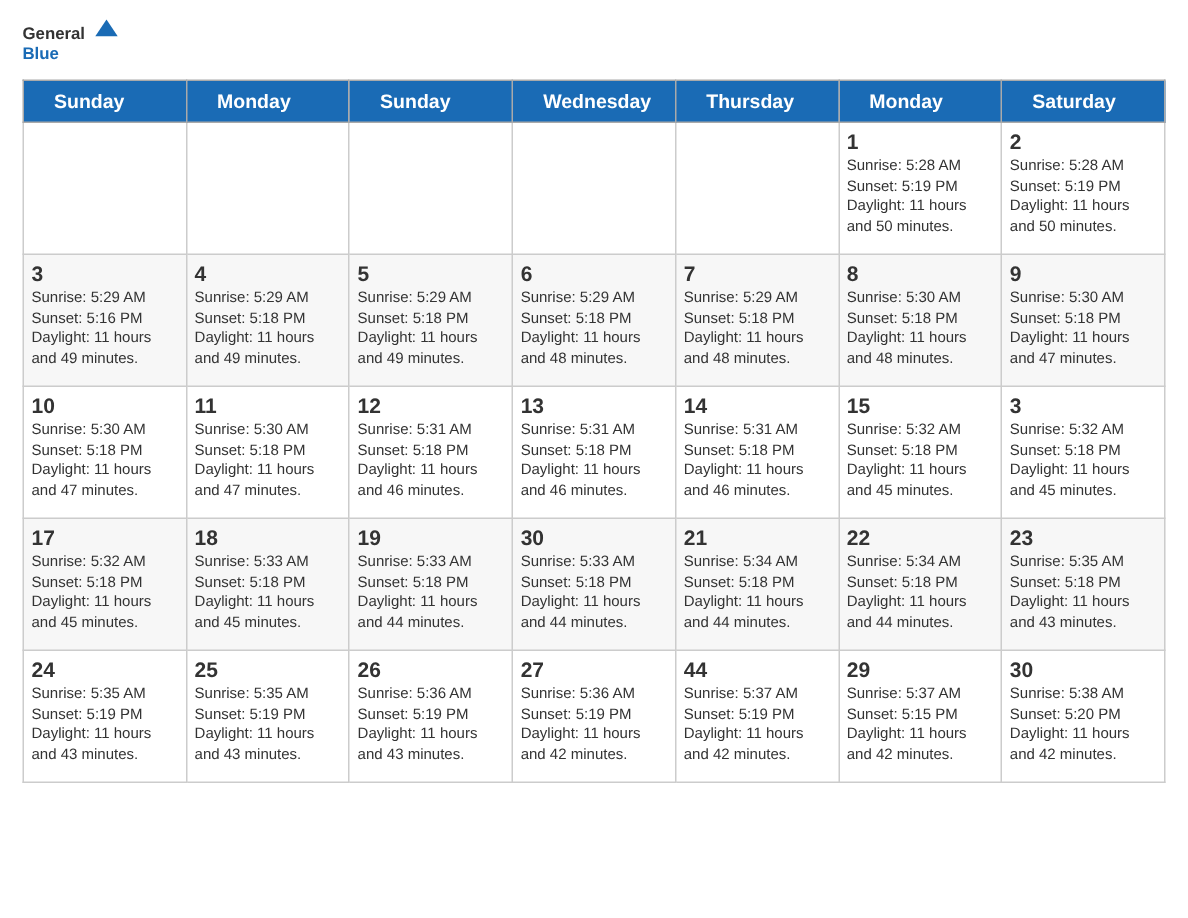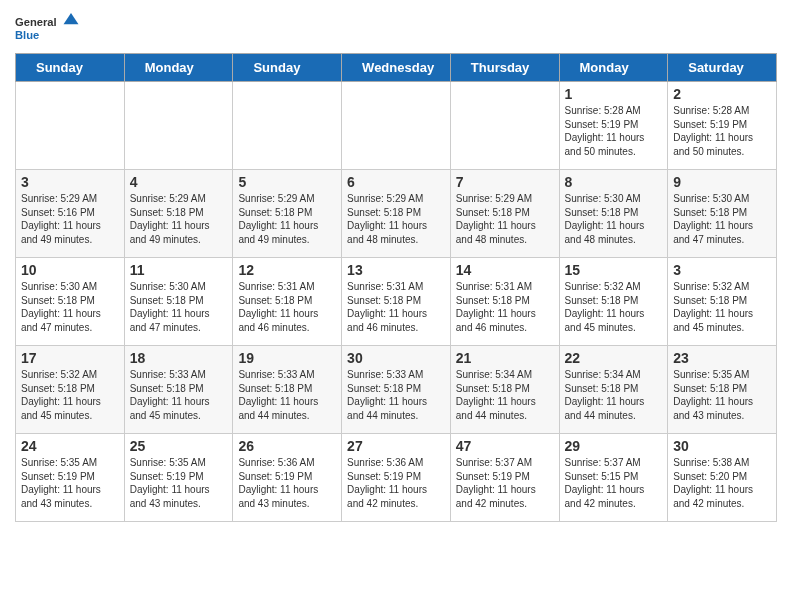--- a/index.html
+++ b/index.html
@@ -308,21 +308,21 @@
 and 43 minutes.</div>
         </td>
         <td>
           <span class="day-num">27</span>
           <div class="day-info">Sunrise: 5:36 AM
 Sunset: 5:19 PM
 Daylight: 11 hours
 and 42 minutes.</div>
         </td>
         <td>
-          <span class="day-num">47</span>
+          <span class="day-num">44</span>
           <div class="day-info">Sunrise: 5:37 AM
 Sunset: 5:19 PM
 Daylight: 11 hours
 and 42 minutes.</div>
         </td>
         <td>
           <span class="day-num">29</span>
           <div class="day-info">Sunrise: 5:37 AM
 Sunset: 5:15 PM
 Daylight: 11 hours

